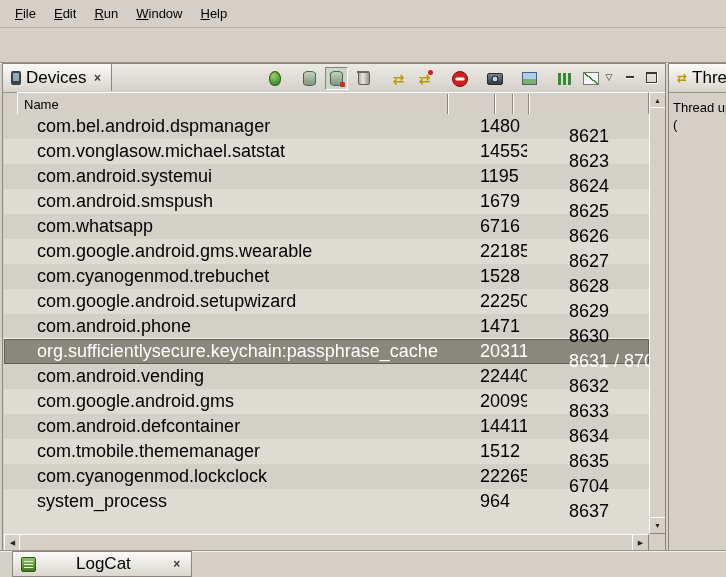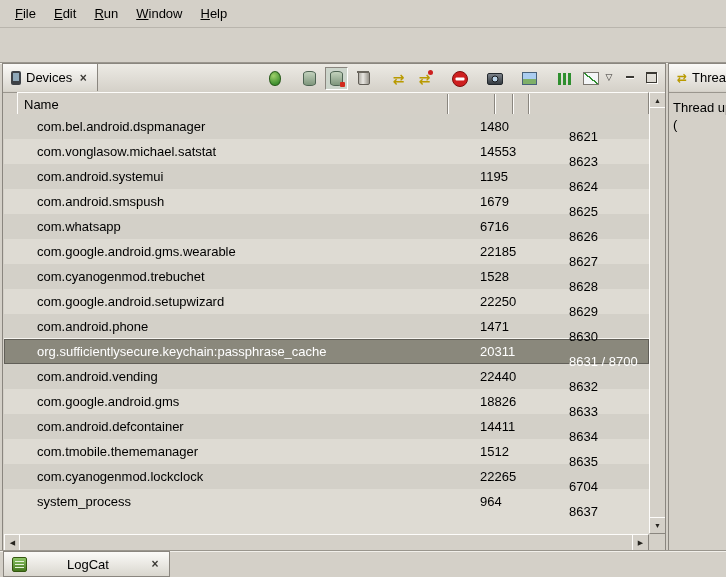--- a/index.html
+++ b/index.html
@@ -17,21 +17,21 @@
 
   
   .devices-panel{position:absolute;top:63px;left:2px;width:662px;bottom:26px;
                  border:1px solid #8a867f;background:#d4d0c8;overflow:hidden;}
   .threads-panel{position:absolute;top:63px;left:668px;right:0;bottom:26px;
                  border:1px solid #8a867f;border-right:none;background:#d4d0c8;overflow:hidden;}
 
   .panel-tabbar{position:absolute;top:0;left:0;right:0;height:28px;
                 background:linear-gradient(#eceae4,#d4d0c8);border-bottom:1px solid #9a968e;white-space:nowrap;}
   .tab{display:inline-flex;align-items:center;gap:5px;height:27px;padding:0 8px;
-       border-right:1px solid #8a867f;background:linear-gradient(#fbfaf8,#d9d6ce);font-size:13px;cursor:default;}
+       border-right:1px solid #8a867f;background:linear-gradient(#fbfaf8,#d9d6ce);font-size:17px;cursor:default;}
   .close-icon{display:inline-flex;width:12px;height:12px;align-items:center;justify-content:center;
               font-size:12px;font-weight:bold;color:#3c3a36;line-height:1;}
   .close-icon::before{content:"×";}
 
   
   .panel-toolbar{position:absolute;top:3px;right:64px;display:flex;align-items:center;gap:5px;}
   .window-controls{position:absolute;top:5px;right:6px;display:flex;align-items:center;gap:5px;}
   .tbicon{width:21px;height:21px;display:inline-flex;align-items:center;justify-content:center;position:relative;}
   .tbicon.gap{margin-left:9px;}
   .tbicon.pressed{background:#ccd5cb;border:1px solid;border-color:#8a867f #ffffff #ffffff #8a867f;}
@@ -75,21 +75,21 @@
       box-shadow:0 3px 0 #e4f2d8,0 6px 0 #e4f2d8;}
 
   
   .thead{position:absolute;top:28px;left:14px;right:16px;height:22px;background:#d4d0c8;
          border:1px solid;border-color:#fdfcfa #8a867f #8a867f #fdfcfa;display:flex;align-items:center;}
   .th-name{padding-left:6px;}
   .col-divider{position:absolute;top:1px;bottom:1px;width:0;border-left:1px solid #8a867f;border-right:1px solid #fdfcfa;}
   .cl1{left:429px;}.cl2{left:476px;}.cl3{left:494px;}.cl4{left:510px;}
 
   .tbody{position:absolute;top:50px;left:1px;right:16px;bottom:16px;overflow:hidden;background:#dedbd3;}
-  .row{height:25px;display:flex;align-items:center;font-size:13px;}
+  .row{height:25px;display:flex;align-items:center;font-size:18px;}
   .row:nth-child(odd){background:#d3d0c8;}
   .row:nth-child(even){background:#dedbd3;}
   .cell{overflow:hidden;white-space:nowrap;}
   .cell.name{width:429px;padding-left:33px;}
   .cell.pid{width:47px;padding-left:14px;}
   .cell.c3{width:18px;}
   .cell.c4{width:16px;}
   .cell.port{flex:1;padding-left:8px;margin-top:19px;}
   .row.selected{background:#8a887c;color:#fff;
       box-shadow:0 -1px 0 #f6f4ef,0 1px 0 #f6f4ef,inset 0 0 0 1px #615f58;}
@@ -110,21 +110,21 @@
            border:1px solid;border-color:#fdfcfa #8a867f #8a867f #fdfcfa;}
   .corner{position:absolute;right:1px;bottom:1px;width:15px;height:15px;background:#d4d0c8;}
 
   
   .threads-content{position:absolute;top:28px;left:0;right:0;bottom:0;padding:7px 4px;
                    font-size:13px;line-height:17px;white-space:nowrap;overflow:hidden;}
 
   
   .bottombar{position:absolute;left:0;right:0;bottom:0;height:26px;background:#d4d0c8;
              border-top:1px solid #9a968e;box-shadow:inset 0 1px 0 #f2f0eb;display:flex;align-items:flex-end;}
-  .bottombar .tab{height:24px;margin-left:3px;border:1px solid #8a867f;gap:40px;}
+  .bottombar .tab{height:24px;margin-left:12px;border:1px solid #8a867f;gap:40px;}
 </style>
 </head>
 <body>
 
 <div id="window">
 
   <div class="menubar" id="menubar">
       <div class="menu-item"><u>F</u>ile</div>
       <div class="menu-item"><u>E</u>dit</div>
       <div class="menu-item"><u>R</u>un</div>
@@ -242,21 +242,21 @@
         </div>
         <div class="row">
           <div class="cell name">com.android.vending</div>
           <div class="cell pid">22440</div>
           <div class="cell c3"></div>
           <div class="cell c4"></div>
           <div class="cell port">8632</div>
         </div>
         <div class="row">
           <div class="cell name">com.google.android.gms</div>
-          <div class="cell pid">18826</div>
+          <div class="cell pid">20099</div>
           <div class="cell c3"></div>
           <div class="cell c4"></div>
           <div class="cell port">8633</div>
         </div>
         <div class="row">
           <div class="cell name">com.android.defcontainer</div>
           <div class="cell pid">14411</div>
           <div class="cell c3"></div>
           <div class="cell c4"></div>
           <div class="cell port">8634</div>

